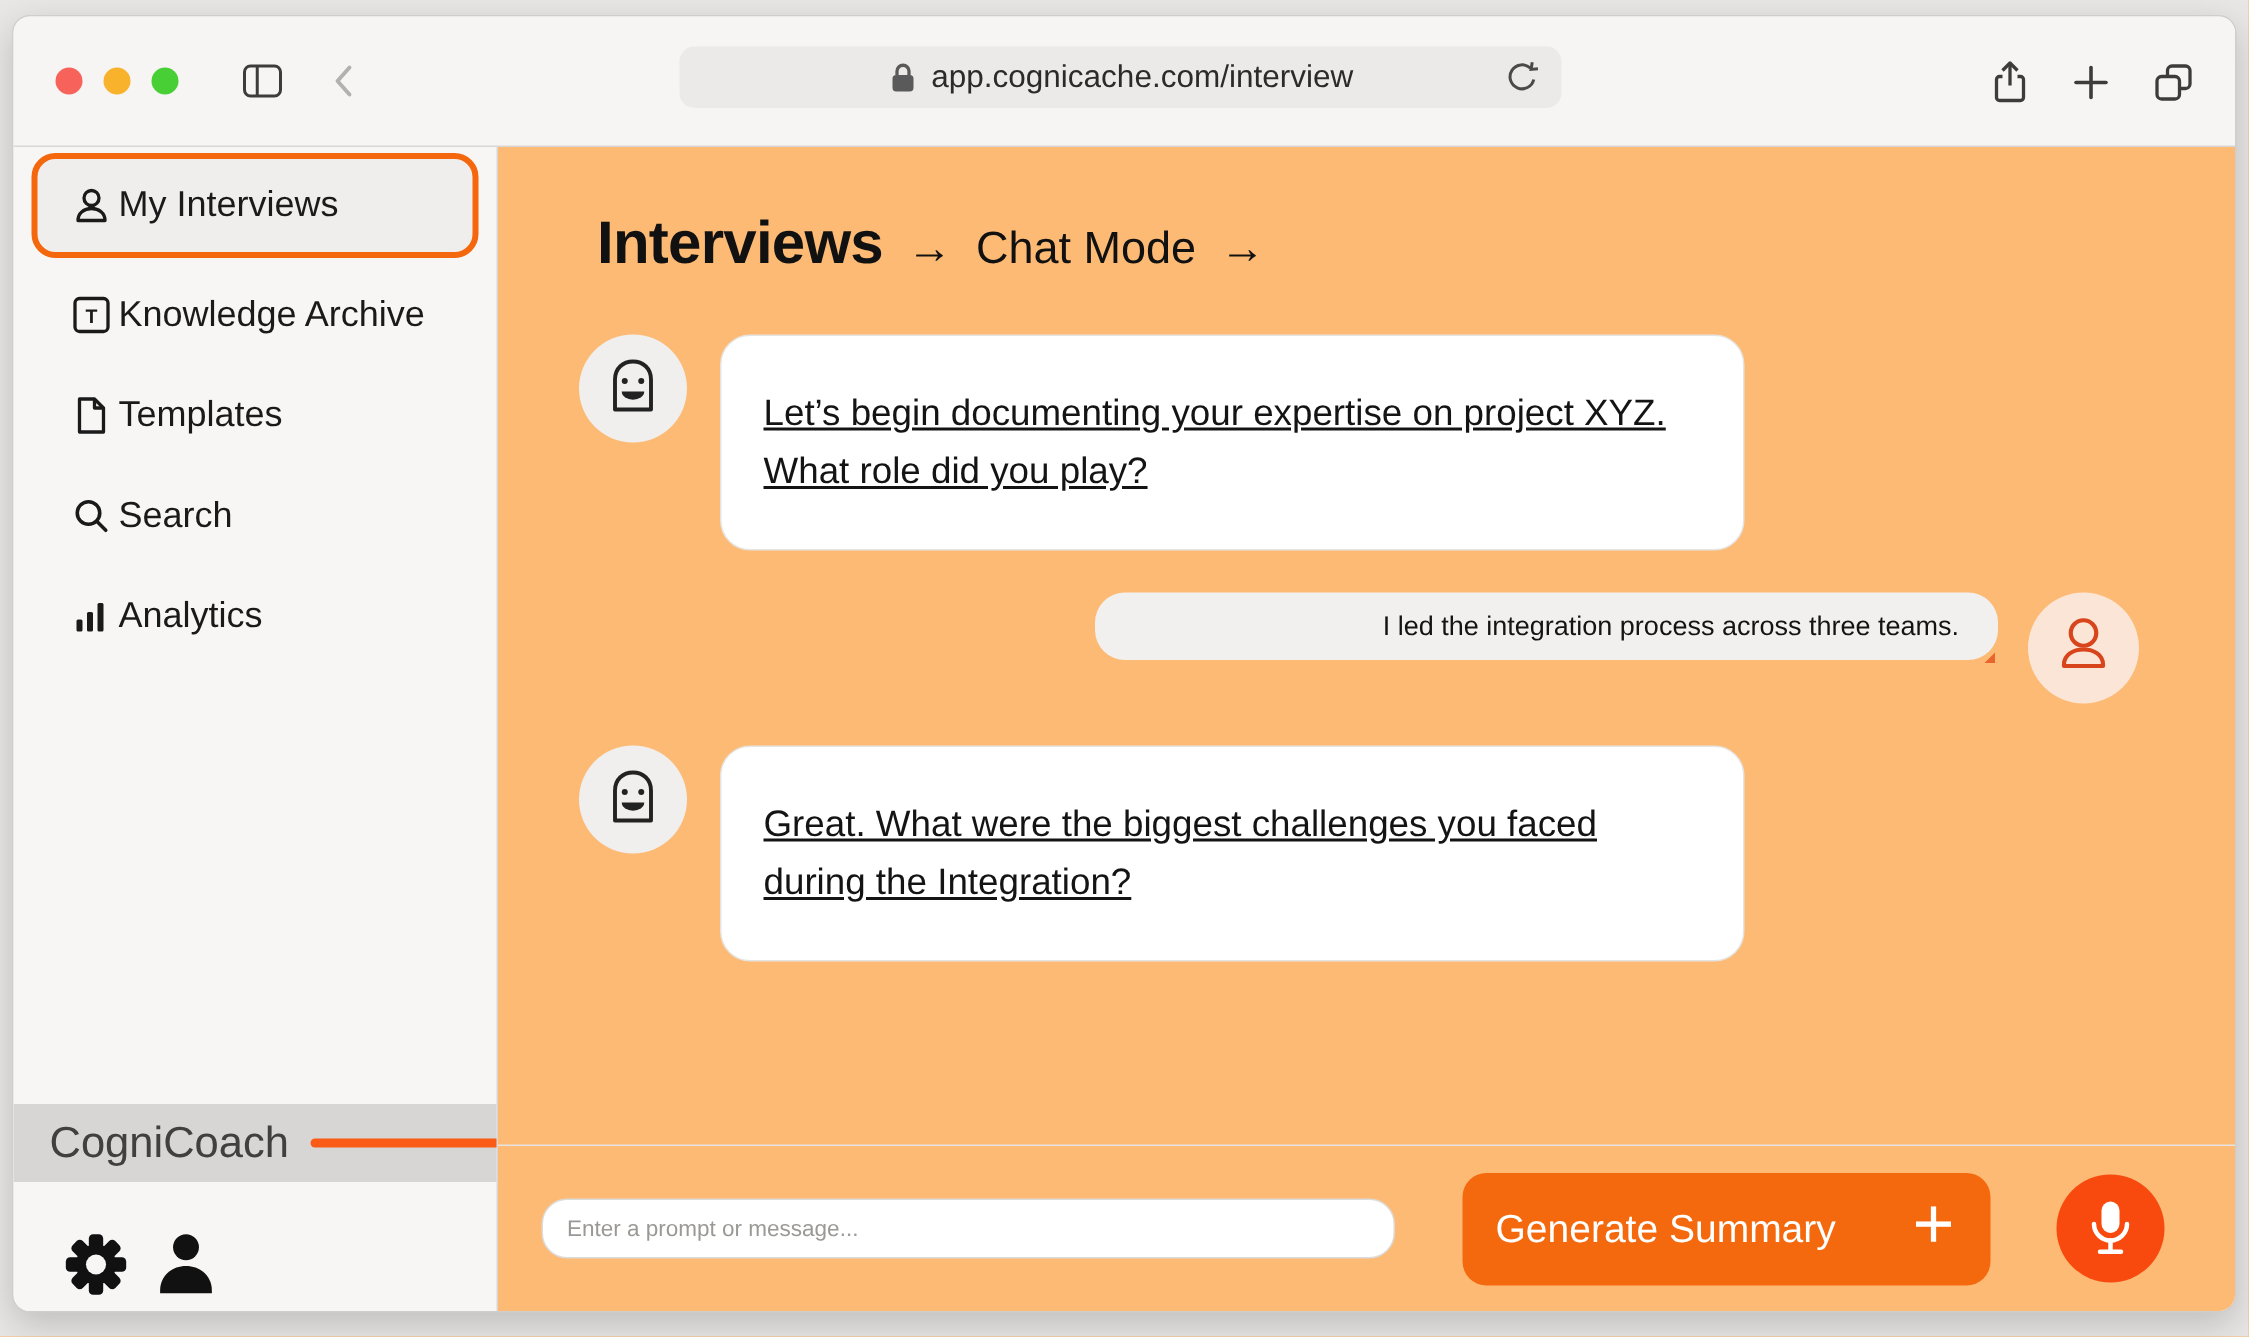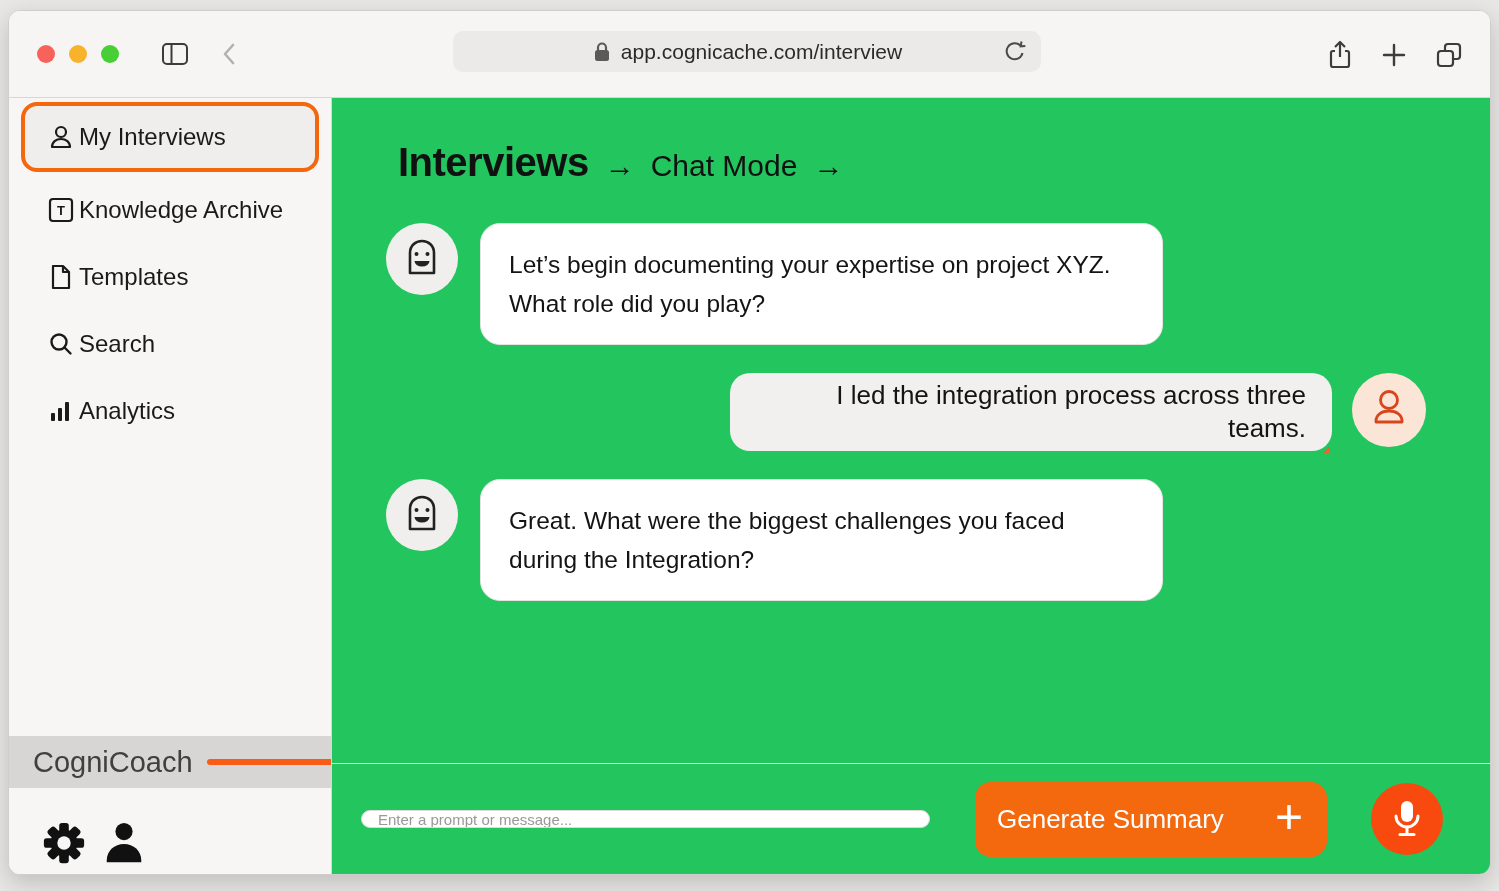--- a/index.html
+++ b/index.html
@@ -57,56 +57,56 @@
   .nav-ic{ width:28px; display:flex; justify-content:center; color:#1a1a1a; }
   .side-spacer{ flex:1; }
   .coach-band{
     background:#d8d6d4; height:52px; display:flex; align-items:center; padding-left:24px;
   }
   .coach-label{ font-size:29px; font-weight:normal; color:#404040; white-space:nowrap; }
   .coach-line{ flex:1; height:6px; background:#fa5b17; margin-left:14px; border-radius:3px 0 0 3px; }
   .side-footer{ padding:28px 0 0 32px; display:flex; align-items:center; gap:14px; height:86px; }
 
   
-  .main{ flex:1; background:#22c55e; display:flex; flex-direction:column; min-width:0; }
+  .main{ flex:1; background:#fdba74; display:flex; flex-direction:column; min-width:0; }
   .content{ flex:1; padding-top:42px; overflow:hidden; }
   .breadcrumb{ padding-left:66px; display:flex; align-items:baseline; gap:16px; color:#111; }
   .bc-title{ font-size:40px; font-weight:800; letter-spacing:-.5px; }
   .bc-arrow{ font-size:30px; }
   .bc-item{ font-size:30px; }
 
   .chat{ margin-top:38px; }
   .msg-row{ display:flex; align-items:flex-start; padding:0 64px 0 54px; margin-bottom:28px; }
   .avatar{ width:72px; height:72px; border-radius:50%; background:#f0efed; flex:0 0 72px;
            display:flex; align-items:center; justify-content:center; }
   .bubble{
     background:#fff; border:1px solid #e5e4e2; border-radius:20px;
-    font-size:24.5px; line-height:39px; color:#141414; padding:21px 28px;
+    font-size:24.5px; line-height:39px; color:#141414; padding:32px 28px;text-decoration:underline;
   }
   .bot .bubble{ width:683px; margin-left:22px; }
   .user-row{ justify-content:flex-end; }
   .user-bubble{
     position:relative; background:#f1f0ee; border:none; width:602px;
     text-align:right; line-height:33px; padding:6px 26px; border-radius:20px;
-    font-size:26px; color:#141414; display:flex; align-items:center; justify-content:flex-end;
+    font-size:18px; color:#141414; display:flex; align-items:center; justify-content:flex-end;
   }
   .user-bubble .tail{
     position:absolute; right:2px; bottom:-2px; width:0; height:0;
     border-left:7px solid transparent; border-bottom:7px solid #e8662e;
   }
   .user-avatar{ width:74px; height:74px; border-radius:50%; background:#fbe5d6; flex:0 0 74px;
     margin-left:20px; display:flex; align-items:center; justify-content:center; }
 
   
   .composer{
     flex:0 0 111px; border-top:1px solid #e5e4e2; display:flex; align-items:center;
     padding:0 47px 0 29px;
   }
   .prompt-input{
-    width:569px; height:18px; border:1px solid #dcdbd9; border-radius:17px;
+    width:569px; height:40px; border:1px solid #dcdbd9; border-radius:17px;
     padding:0 16px; font-size:15px; color:#333; background:#fff; outline:none;
     font-family:"Liberation Sans", sans-serif;
   }
   .prompt-input::placeholder{ color:#9a9996; }
   .gen-btn{
     margin-left:auto; width:352px; height:75px; border:none; border-radius:16px;
     background:#f4690e; color:#fff; display:flex; align-items:center; justify-content:space-between;
     padding:0 24px 0 22px; cursor:pointer; font-family:"Liberation Sans", sans-serif;
   }
   .gen-label{ font-size:26px; }

